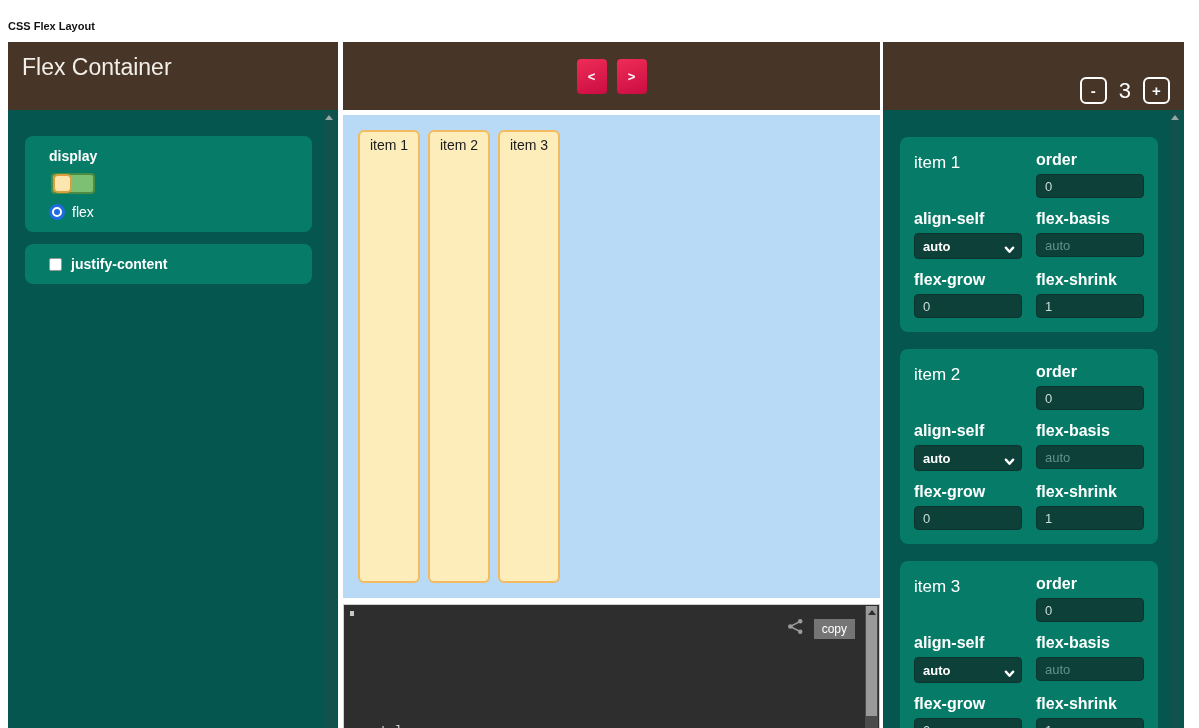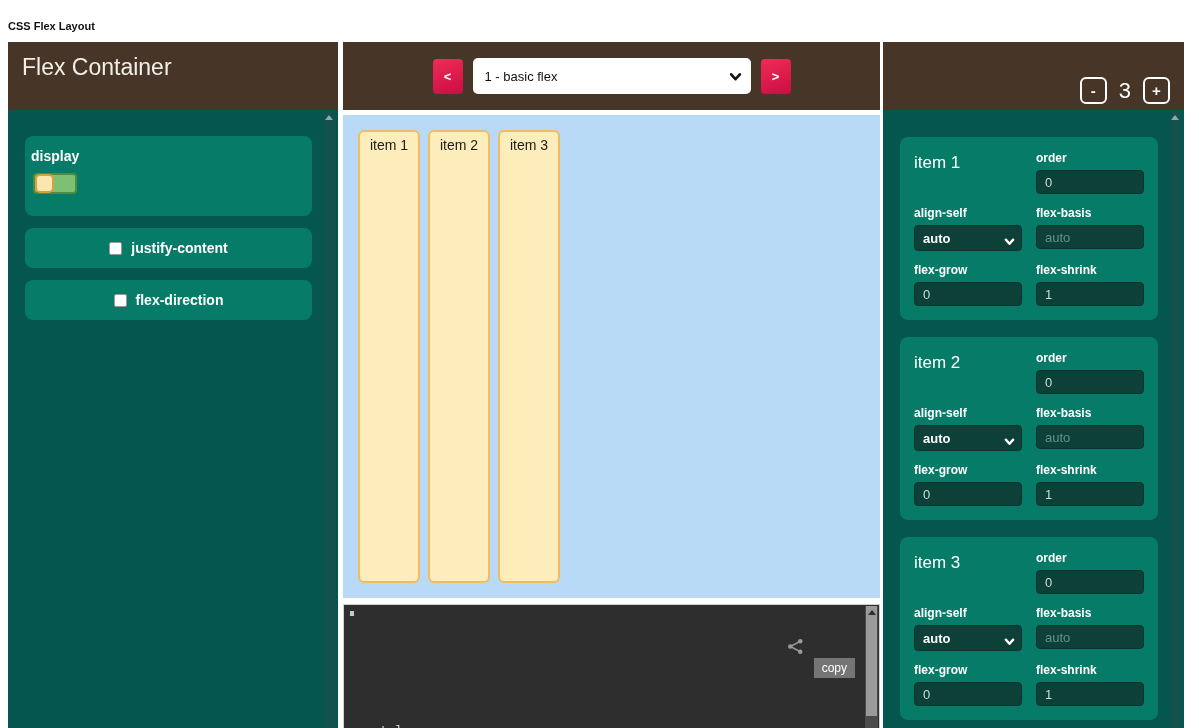--- a/index.html
+++ b/index.html
@@ -10,22 +10,22 @@
 
   .panel { position:absolute; top:42px; }
   .panel-header { background:#473527; color:#f2efe9; height:68px; padding:12px 14px; position:relative; }
   .panel-header .hdr-title { font-size:23px; }
 
   
   #left-panel  { left:8px;  width:330px; height:690px; }
   #right-panel { left:883px; width:301px; height:690px; }
   .panel-body { position:relative; background:#05564F; height:622px; padding:26px 26px 10px 17px; overflow:hidden; }
 
-  .opt-card { background:#067C68; border-radius:8px; padding:12px 6px; margin-bottom:12px; }
-  .opt-row { display:flex; align-items:center; gap:9px;justify-content:center; }
+  .opt-card { background:#067C68; border-radius:8px; padding:12px 24px; margin-bottom:12px; }
+  .opt-row { display:flex; align-items:center; gap:9px; }
   .opt-label { color:#fff; font-weight:bold; font-size:14px; }
   .checkbox { width:13px; height:13px; background:#fff; border:1px solid #999; border-radius:2px; flex:0 0 auto; }
 
   .toggle { width:44px; height:21px; background:#7DBF73; border:2px solid #4D8D43; border-radius:4px; margin:9px 0 10px 2px; position:relative; }
   .toggle-knob { position:absolute; left:0px; top:-1px; width:19px; height:19px; background:#FBE6AF; border:2px solid #DC9F3E; border-radius:5px; }
 
   .radio-row { display:flex; align-items:center; gap:7px; }
   .radio { width:16px; height:16px; border-radius:50%; background:#fff; border:3px solid #1F6BE0; position:relative; flex:0 0 auto; }
   .radio::after { content:""; position:absolute; left:2px; top:2px; width:6px; height:6px; border-radius:50%; background:#1F6BE0; }
   .radio-label { color:#fff; font-size:14px; }
@@ -43,34 +43,34 @@
   .preset-chevron { position:absolute; right:9px; top:11px; pointer-events:none; }
 
   .preview { margin-top:5px; height:483px; background:#B8DAF6; display:flex; align-items:stretch; padding:11px; }
   .preview-item { width:62px; margin:4px; background:#FDEDBB; border:2px solid #F2BB62; border-radius:6px; text-align:center; padding-top:5px; font-size:14px; color:#1c1c1c; }
 
   .code-panel { margin-top:6px; height:168px; background:#2E2E2E; border:1px solid #CFCFCF; position:relative; }
   .code-dot { position:absolute; left:6px; top:6px; width:4px; height:5px; background:#C8C8C8; }
   .code-lines { padding:40px 30px 0 20px; font-family:"DejaVu Sans Mono", monospace; font-size:13px; line-height:19px; color:#D2D2D2; white-space:pre; }
   .code-line { min-height:19px; }
   .code-tools { position:absolute; top:13px; right:24px; display:flex; align-items:center; gap:10px; }
-  .copy-btn { background:#757575; color:#fff; border:none; font-size:12px; padding:3px 8px; font-family:"Liberation Sans", sans-serif; cursor:pointer;margin-top:40px; }
+  .copy-btn { background:#757575; color:#fff; border:none; font-size:12px; padding:3px 8px; font-family:"Liberation Sans", sans-serif; cursor:pointer; }
   .code-scroll { position:absolute; top:1px; right:1px; width:13px; bottom:1px; background:#4B4B4B; }
   .code-thumb { position:absolute; top:0; left:1px; width:11px; height:110px; background:#9A9A9A; }
   .code-thumb .arrow-up { position:absolute; top:4px; left:1.5px; width:0; height:0; border-left:4px solid transparent; border-right:4px solid transparent; border-bottom:5px solid #2E2E2E; }
 
   
   .hdr-counter { position:absolute; right:14px; bottom:6px; display:flex; align-items:center; gap:12px; }
   .count-btn { width:27px; height:27px; background:transparent; border:2px solid #fff; border-radius:6px; color:#fff; font-size:15px; font-weight:bold; line-height:1; cursor:pointer; }
   .count-value { color:#fff; font-size:22px; }
 
   #right-panel .panel-body { padding:27px 26px 10px 17px; }
   .item-card { background:#067C68; border-radius:8px; padding:14px; margin-bottom:17px; display:grid; grid-template-columns:1fr 1fr; column-gap:14px; row-gap:12px; }
   .item-title { color:#fff; font-size:17px; padding-top:2px; }
-  .field-label { color:#fff; font-weight:bold; font-size:12px; margin-bottom:5px; }
+  .field-label { color:#fff; font-weight:bold; font-size:16px; margin-bottom:5px; }
   .field-input { width:100%; height:24px; background:#0C4038; border:1px solid #0A352F; border-radius:4px; color:#C9DED9; font-size:13px; padding:0 8px; font-family:"Liberation Sans", sans-serif; }
   .field-input::placeholder { color:#5F948C; opacity:1; }
   .field-select-wrap { position:relative; }
   .field-select { width:100%; height:26px; background:#0C4038; border:1px solid #0A352F; border-radius:4px; color:#fff; font-size:13px; font-weight:bold; padding:0 22px 0 8px; appearance:none; -webkit-appearance:none; font-family:"Liberation Sans", sans-serif; }
   .field-chevron { position:absolute; right:7px; top:8px; pointer-events:none; }
 </style>
 </head>
 <body>
 
 <div class="stage">
@@ -81,61 +81,49 @@
     <div class="panel-header">
       <div class="hdr-title">Flex Container</div>
     </div>
     <div class="panel-body">
 
       <div class="opt-card">
         <div class="opt-label">display</div>
         <div class="toggle">
           <div class="toggle-knob"></div>
         </div>
+        <div class="radio-row">
+          <div class="radio"></div>
+          <span class="radio-label">flex</span>
+        </div>
       </div>
 
       <div>
 
           <div class="opt-card">
             <div class="opt-row">
               <div class="checkbox"></div>
               <span class="opt-label">justify-content</span>
             </div>
           </div>
 
 
-          <div class="opt-card">
-            <div class="opt-row">
-              <div class="checkbox"></div>
-              <span class="opt-label">flex-direction</span>
-            </div>
-          </div>
 
 
         </div>
 
       <div class="v-scroll">
         <div class="arrow-up"></div>
       </div>
     </div>
   </div>
 
   <div id="middle-col">
     <div class="preset-bar">
       <button class="nav-btn">&lt;</button>
-      <div class="preset-select-wrap">
-        <select class="preset-select">
-          <option>1 - basic flex</option>
-        </select>
-        <span class="preset-chevron">
-          <svg width="13" height="13" viewBox="0 0 12 12">
-              <polyline points="2,4 6,8.5 10,4" fill="none" stroke="#111" stroke-width="2.4" stroke-linecap="round" stroke-linejoin="round"></polyline>
-            </svg>
-        </span>
-      </div>
       <button class="nav-btn">&gt;</button>
     </div>
 
     <div class="preview">
 
         <div class="preview-item">item 1</div>
 
         <div class="preview-item">item 2</div>
 
         <div class="preview-item">item 3</div>

